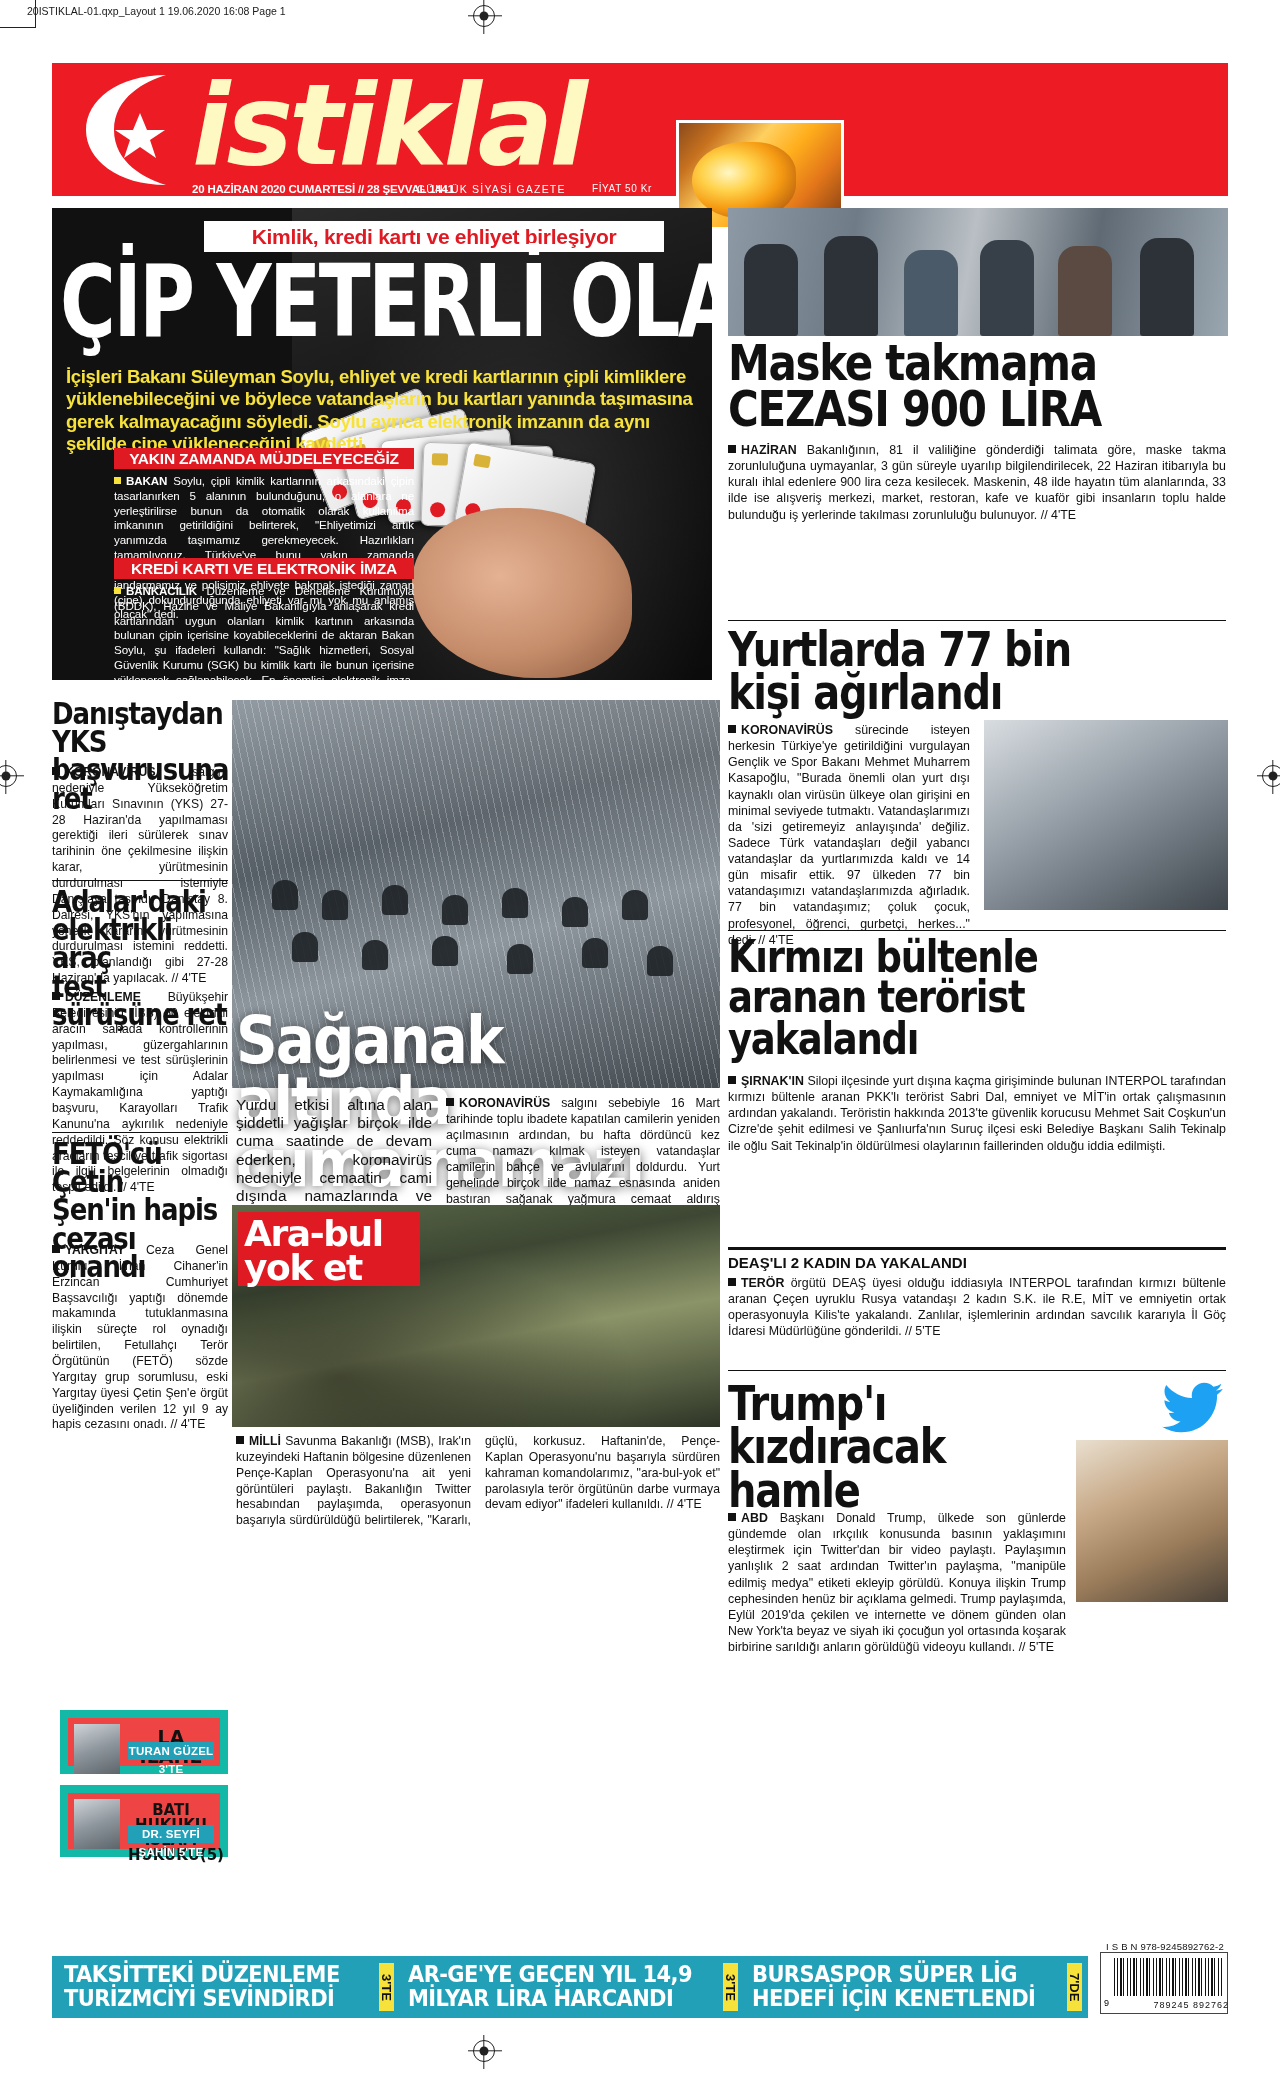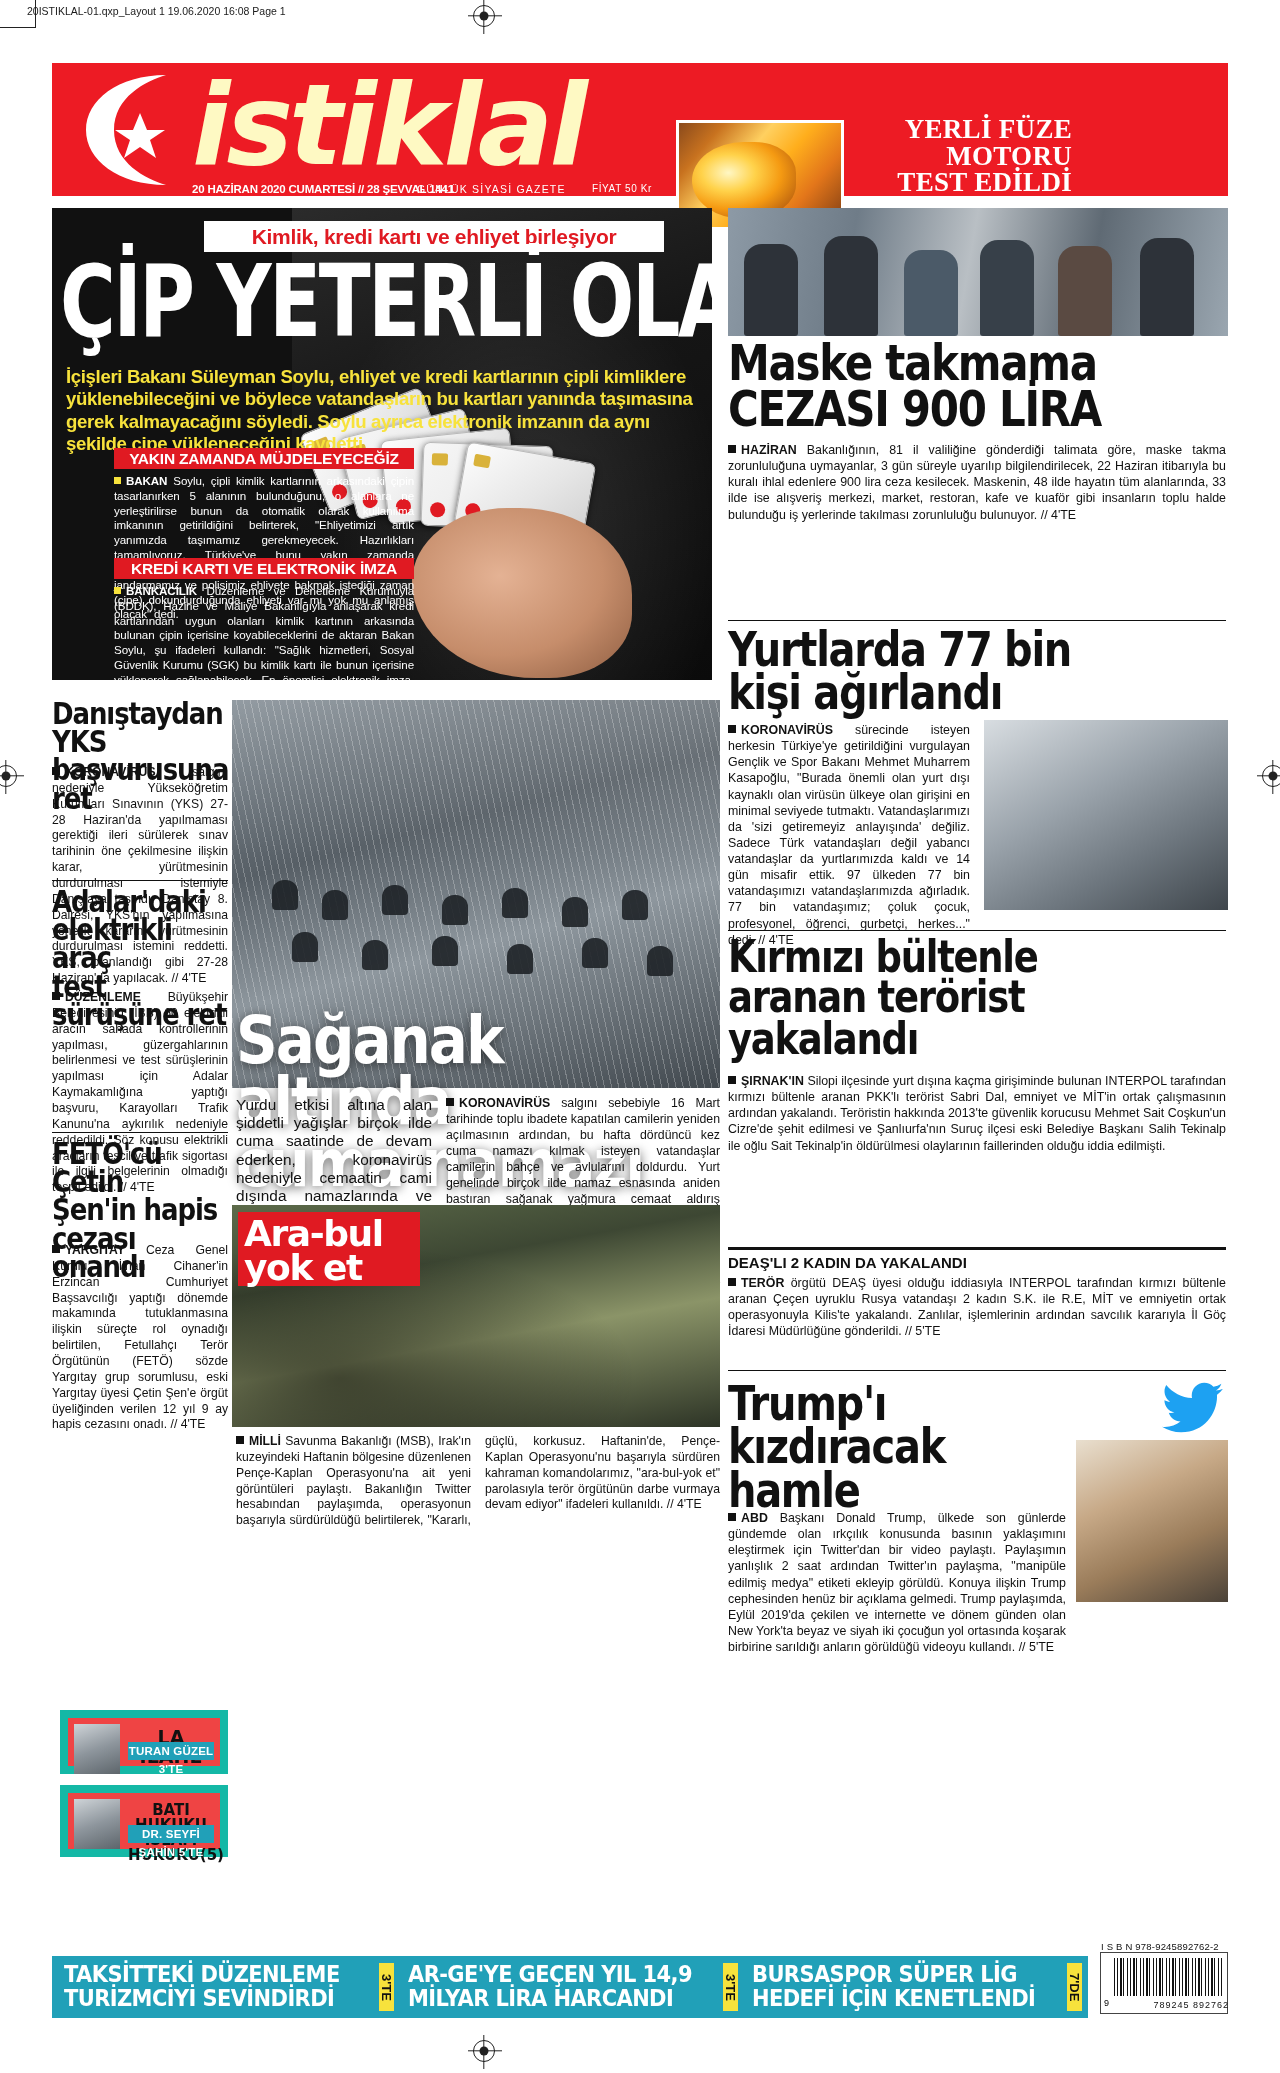--- a/index.html
+++ b/index.html
@@ -253,21 +253,21 @@
     position:absolute; right: 4px; top: 5px; width: 15px; height: 48px;
     background:#f7e23c; color:#111; font-weight:bold; font-size:13px;
     writing-mode: vertical-rl; text-align:center; line-height:15px;
     display:flex; align-items:center; justify-content:center;
   }
   .barcode {
     position:absolute; left: 1100px; top: 1952px; width: 128px; height: 62px;
     border:1px solid #444; background:#fff;
   }
   .barcode .isbn {
-    position:absolute; left: 0; top: -12px; width:128px; 
+    position:absolute; left: 0; top: -12px; width:128px; text-align:center;
     font-size: 9.5px; color:#111; letter-spacing:.2px;
   }
   .barcode .bars {
     position:absolute; left: 13px; top: 5px; width: 108px; height: 38px;
     background: repeating-linear-gradient(90deg,#111 0 1.5px, #fff 1.5px 3px, #111 3px 4px, #fff 4px 6.5px);
   }
   .barcode .bnum {
     position:absolute; left: 0; bottom: 3px; width:128px; text-align:right;
     font-size: 9px; color:#111; letter-spacing: 1px;
   }
@@ -298,25 +298,20 @@
       <path d="M96 6 C48 6 16 31 16 61 C16 91 48 116 96 116 C76 110 44 94 44 61 C44 28 76 12 96 6 Z" fill="#ffffff"></path>
       <polygon fill="#ffffff" points="70,44 77,61 95,61 80,71 86,89 70,78 54,89 60,71 45,61 63,61"></polygon>
     </svg>
     <div class="logo-word">istiklal</div>
 
     <div class="datebar">20 HAZİRAN 2020 CUMARTESİ // 28 ŞEVVAL 1441</div>
     <div class="datebar2">GÜNLÜK SİYASİ GAZETE</div>
     <div class="datebar3">FİYAT 50 Kr</div>
 
     <div class="promo-photo"></div>
-    <div class="promo-text">
-      <div>YERLİ FÜZE</div>
-      <div>MOTORU</div>
-      <div>TEST EDİLDİ</div>
-    </div>
     <div class="promo-page">SAYFA 3'TE</div>
   </div>
 
   <div class="lead">
     <div class="lead-photo">
       <div class="kimlik-cards">
         <div class="kcard" style="left:0px; top:0px; transform:rotate(-22deg);">
             <span class="cr"></span>
           </div>
         <div class="kcard red" style="left:36px; top:14px; transform:rotate(-14deg);">

